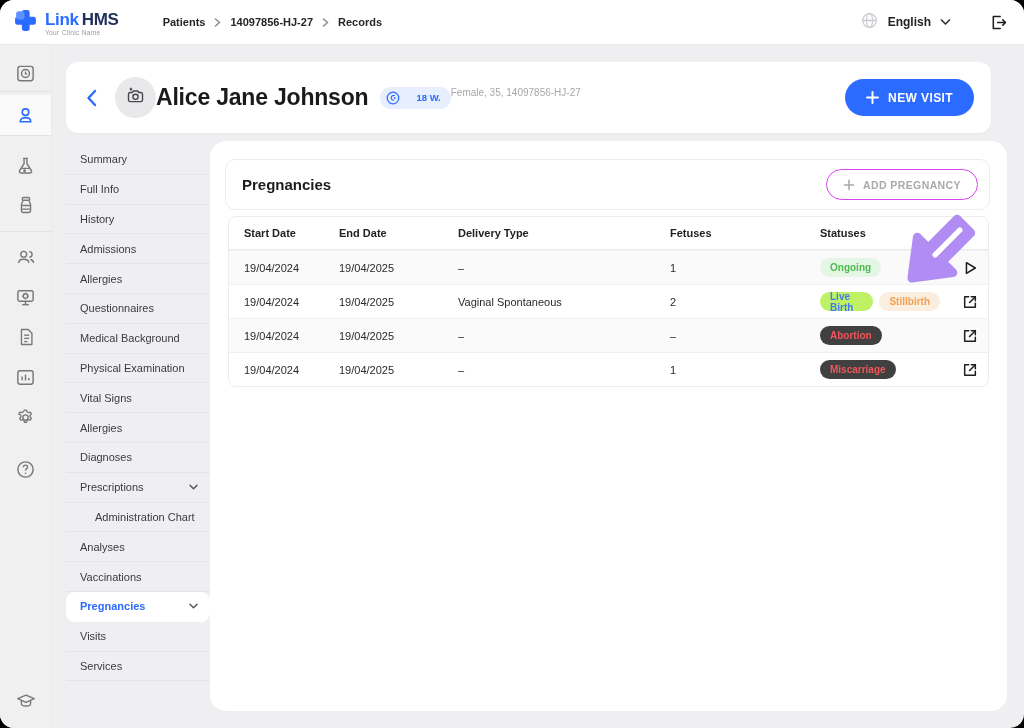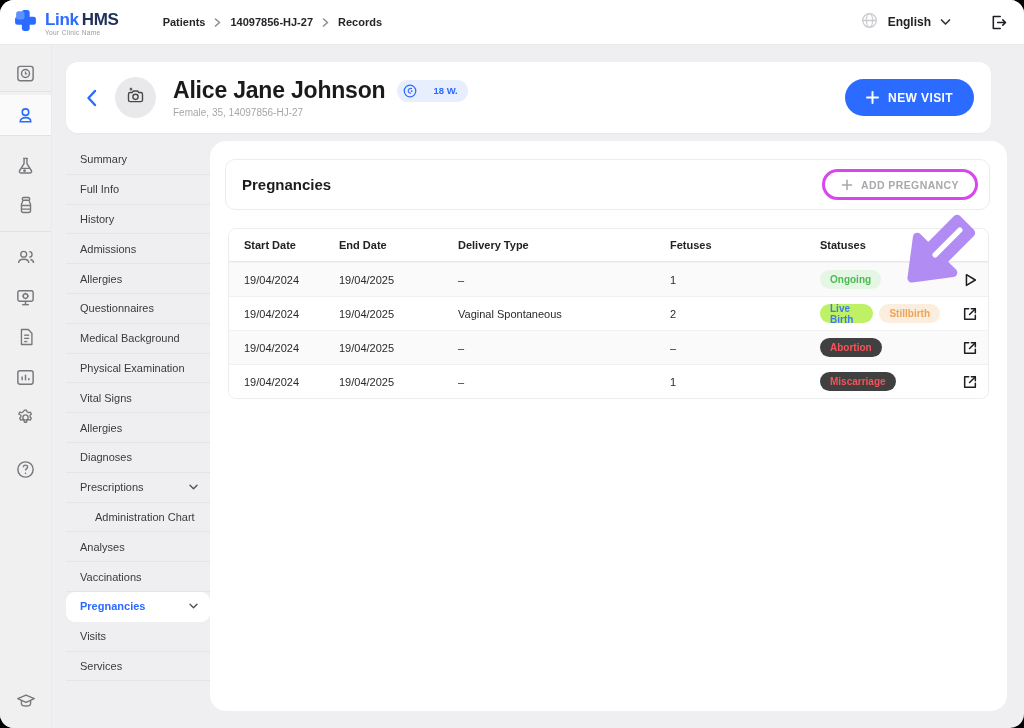--- a/index.html
+++ b/index.html
@@ -25,41 +25,41 @@
   
   .rail { position:absolute; top:45px; left:0; width:52px; height:683px; background:#F0F0F1; border-right:1px solid #EAEAEC; z-index:4; }
   .rail-ic { position:absolute; left:0; width:51px; height:36px; display:flex; align-items:center; justify-content:center; cursor:pointer; }
   .rail-div { position:absolute; left:0; width:51px; height:1px; background:#E3E3E6; }
   .rail-active-band { position:absolute; left:0; width:51px; height:40px; background:#FAFAFB; }
 
   
   .patient-card { position:absolute; left:66px; top:62px; width:925px; height:71px; background:#fff; border-radius:12px; box-shadow:0 1px 2px rgba(0,0,0,0.03); display:flex; align-items:center; z-index:3; }
   .back-btn { margin-left:20px; display:flex; cursor:pointer; }
   .avatar { margin-left:18px; width:41px; height:41px; border-radius:50%; background:#E9E9EC; display:flex; align-items:center; justify-content:center; cursor:pointer; flex:0 0 auto; }
-  .pt-block { margin-left:17px; display:flex; flex-direction:column; }
+  .pt-block { display:flex; }
   .pt-row { display:flex; align-items:center; }
   .pt-name { font-size:23px; font-weight:700; color:#1A1A1C; letter-spacing:-0.2px; }
   .gest-badge { margin-left:12px; height:22px; padding:0 10px 0 6px; border-radius:12px; background:#E7EEFE; display:flex; align-items:center; gap:16px; }
   .gest-badge span { font-size:9.5px; font-weight:800; color:#2C6BFF; }
   .pt-sub { font-size:10px; color:#A7A7AB; margin-top:3px; }
   .new-visit { margin-left:auto; margin-right:17px; height:37px; padding:12px 21px; border-radius:19px; background:#2C6BFF; border:none; color:#fff; font-family:"Liberation Sans",sans-serif; font-size:12px; font-weight:700; letter-spacing:0.4px; display:flex; align-items:center; gap:9px; cursor:pointer; }
 
   
   .nav { position:absolute; left:66px; top:145px; width:144px; z-index:3; }
   .nav-item { height:29.8px; display:flex; align-items:center; justify-content:space-between; padding:0 12px 0 14px; font-size:11px; color:#3B3B3F; border-bottom:1px solid #E5E5E8; cursor:pointer; }
   .nav-item.indent { padding-left:29px; }
   .nav-item.active { background:#fff; border-radius:9px; border-bottom-color:transparent; color:#2C6BFF; font-weight:600; }
 
   
   .main-card { position:absolute; left:210px; top:141px; width:797px; height:570px; background:#fff; border-radius:16px; z-index:2; }
   .sec-head { position:absolute; left:15px; top:18px; width:765px; height:51px; border:1px solid #ECECEE; border-radius:10px; display:flex; align-items:center; }
   .sec-title { margin-left:16px; font-size:15px; font-weight:600; color:#1C1C1F; }
-  .add-btn { margin-left:auto; margin-right:11px; height:31px; padding:0 16px; border-radius:16px; background:#fff; border:3px solid #d946ef; color:#A9A9AD; font-family:"Liberation Sans",sans-serif; font-size:10.5px; font-weight:700; letter-spacing:0.4px; display:flex; align-items:center; gap:8px; cursor:pointer; }
-
-  .table-wrap { position:absolute; left:18px; top:87px; width:761px; border:1px solid #ECECEE; border-radius:8px; overflow:hidden; }
+  .add-btn { margin-left:auto; margin-right:11px; height:31px; padding:0 16px; border-radius:16px; background:#fff; border:1px solid #d946ef; color:#A9A9AD; font-family:"Liberation Sans",sans-serif; font-size:10.5px; font-weight:700; letter-spacing:0.4px; display:flex; align-items:center; gap:8px; cursor:pointer; }
+
+  .table-wrap { position:absolute; left:18px; top:75px; width:761px; border:1px solid #ECECEE; border-radius:8px; overflow:hidden; }
   .trow { display:grid; grid-template-columns:95px 119px 212px 150px 1fr 38px; align-items:center; padding-left:15px; padding-right:10px; height:34px; background:#fff; }
   .trow.head { height:33px; border-bottom:1px solid #E9E9EC; }
   .trow.alt { background:#FAFAFB; }
   .trow + .trow.body-row { border-top:1px solid #F1F1F3; }
   .trow.head .tcell { font-size:11px; font-weight:700; color:#222226; }
   .tcell { font-size:11px; color:#2A2A2E; }
   .badges { display:flex; gap:6px; }
   .badge { display:inline-flex; align-items:center; height:19px; padding:0 10px; border-radius:10px; font-size:10px; font-weight:700; }
   .badge.green  { background:#E4F6E4; color:#4CBB50; }
   .badge.blue   { background:#bef264; color:#4379F2; }

